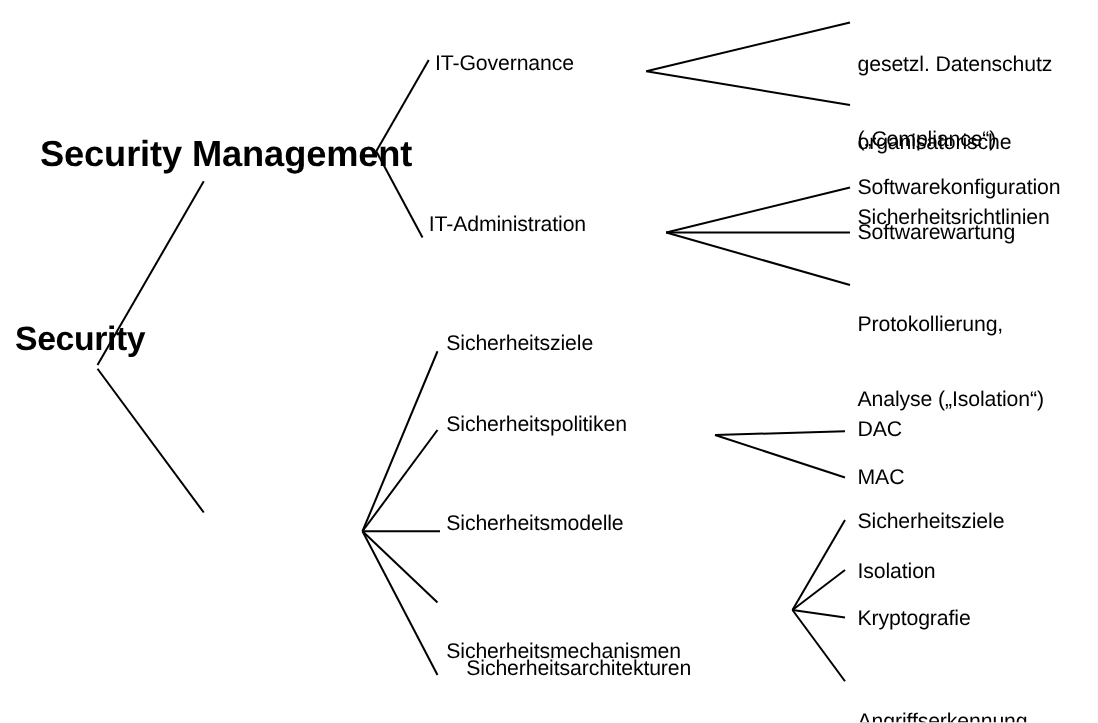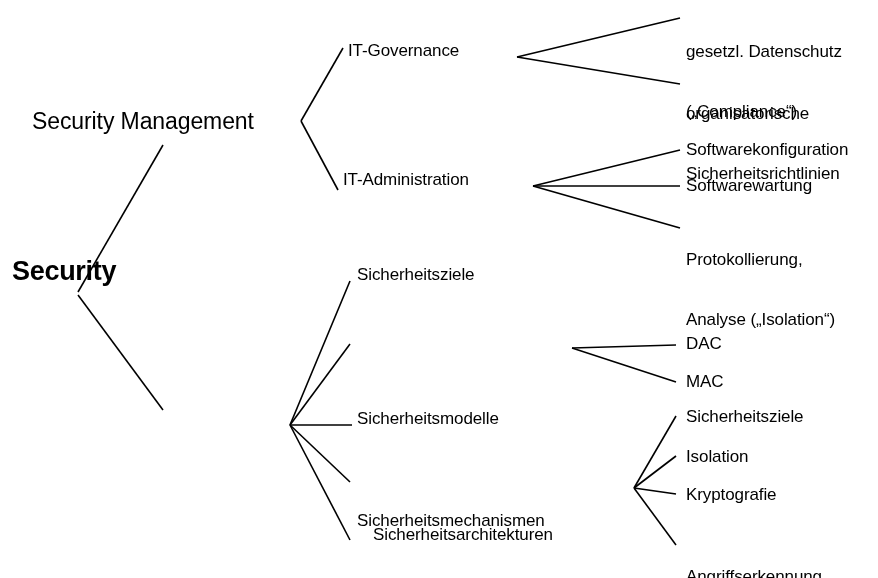--- a/index.html
+++ b/index.html
@@ -34,22 +34,22 @@
     white-space: pre;
     line-height: 1.14;
     letter-spacing: -0.1px;
   }
   .lvl-root {
     font-size: 27px;
     font-weight: bold;
     letter-spacing: -0.3px;
   }
   .lvl-1 {
-    font-size: 23px;
-    font-weight: normal;
+    font-size: 29px;
+    font-weight: bold;
   }
   .lvl-2 {
     font-size: 17px;
     font-weight: normal;
   }
   .lvl-3 {
     font-size: 17px;
     font-weight: normal;
   }
   .two-line {
@@ -115,20 +115,21 @@
 
   <div class="node-label lvl-3" style="left:686px; top:176px;">Softwarewartung</div>
 
   <div class="node-label lvl-3 two-line" style="left:686px; top:210px;">
     <div>Protokollierung,</div>
     <div>Analyse („Isolation“)</div>
   </div>
 
   <div class="node-label lvl-2" style="left:357px; top:265px;">Sicherheitsziele</div>
 
+  <div class="node-label lvl-2" style="left:357px; top:330px;">Sicherheitspolitiken</div>
 
   <div class="node-label lvl-2" style="left:357px; top:409px;">Sicherheitsmodelle</div>
 
   <div class="node-label lvl-2" style="left:357px; top:467px;margin-top:44px;">Sicherheitsmechanismen</div>
 
   <div class="node-label lvl-2" style="left:357px; top:525px;margin-left:16px;">Sicherheitsarchitekturen</div>
 
   <div class="node-label lvl-3" style="left:686px; top:334px;">DAC</div>
 
   <div class="node-label lvl-3" style="left:686px; top:372px;">MAC</div>

